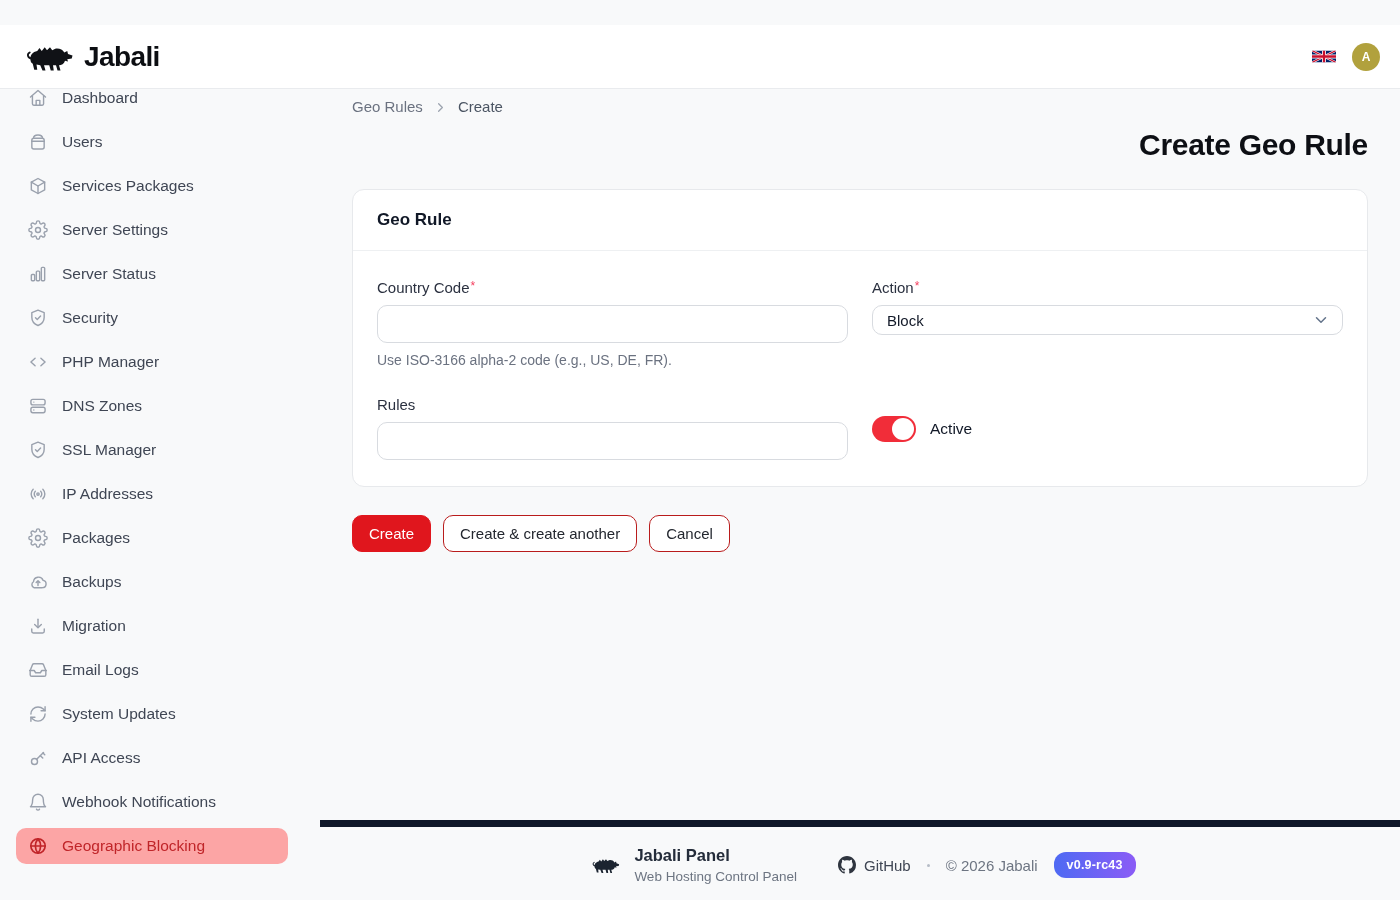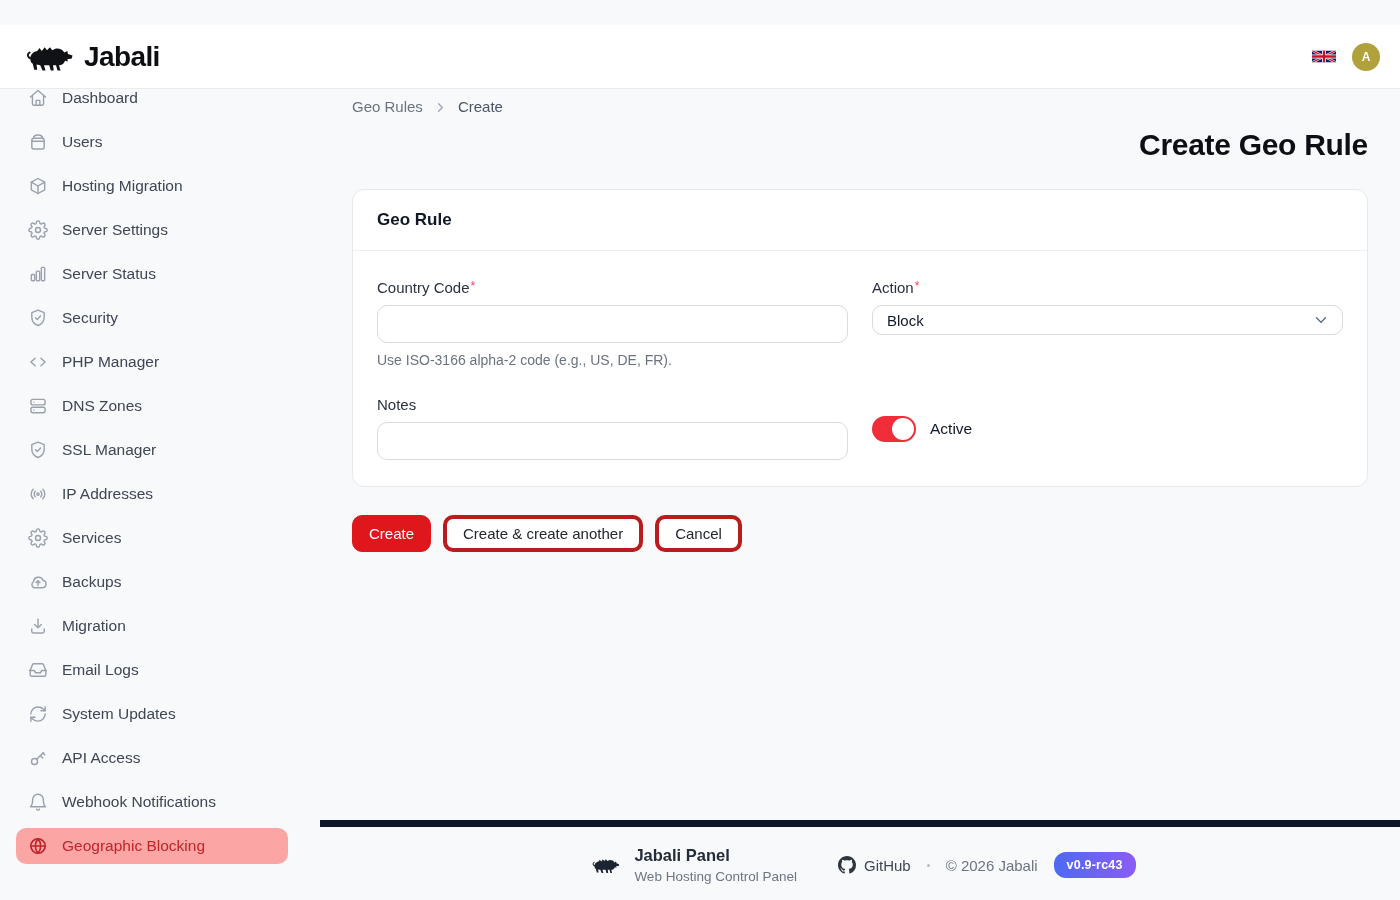--- a/index.html
+++ b/index.html
@@ -84,21 +84,21 @@
   .toggle.on .knob { left:auto; right:2px; }
   .toggle-label { font-size:15.5px; color:#111827; }
 
   
   .actions { display:flex; gap:12px; margin-top:28px; }
   .btn {
     height:37px; padding:0 16px; border-radius:10px; font-size:15px;
     font-family:inherit; cursor:pointer; display:inline-flex; align-items:center; white-space:nowrap;
   }
   .btn-primary { background:#e0161d; border:1px solid #e0161d; color:#fff; }
-  .btn-secondary { background:#fff; border:4px solid #b91c1c; color:#23272f; }
+  .btn-secondary { background:#fff; border:1px solid #b91c1c; color:#23272f; }
 
   
   .footer {
     margin-top:auto; margin-left:16px;
     border-top:7px solid #0f172a;
     padding:19px 24px 16px 32px;
     display:flex; align-items:center; justify-content:center;
   }
   .footer-left { display:flex; align-items:center; gap:14px; }
   .footer-boar { width:28px; height:22px; color:#1b2430; flex:none; }
@@ -167,21 +167,21 @@
         <span class="nav-label">Users</span>
       </div>
       <div class="nav-item">
         <span style="display: flex;">
           <svg viewBox="0 0 24 24" fill="none" stroke="currentColor" stroke-width="1.7" stroke-linecap="round" stroke-linejoin="round">
             <path d="M12 3 20 7.3v9.4L12 21 4 16.7V7.3Z"></path>
             <path d="M4 7.3 12 12l8-4.7"></path>
             <path d="M12 12v9"></path>
           </svg>
         </span>
-        <span class="nav-label">Hosting Migration</span>
+        <span class="nav-label">Services Packages</span>
       </div>
       <div class="nav-item">
         <span style="display: flex;">
           <svg viewBox="0 0 24 24" fill="none" stroke="currentColor" stroke-width="1.7" stroke-linecap="round" stroke-linejoin="round">
             <circle cx="12" cy="12" r="3"></circle>
             <path d="M19.4 15a1.7 1.7 0 0 0 .34 1.87l.06.06a2 2 0 1 1-2.83 2.83l-.06-.06a1.7 1.7 0 0 0-1.87-.34 1.7 1.7 0 0 0-1 1.55V21a2 2 0 1 1-4 0v-.09a1.7 1.7 0 0 0-1-1.55 1.7 1.7 0 0 0-1.87.34l-.06.06a2 2 0 1 1-2.83-2.83l.06-.06a1.7 1.7 0 0 0 .34-1.87 1.7 1.7 0 0 0-1.55-1H3a2 2 0 1 1 0-4h.09a1.7 1.7 0 0 0 1.55-1 1.7 1.7 0 0 0-.34-1.87l-.06-.06a2 2 0 1 1 2.83-2.83l.06.06a1.7 1.7 0 0 0 1.87.34h.09a1.7 1.7 0 0 0 1-1.55V3a2 2 0 1 1 4 0v.09a1.7 1.7 0 0 0 1 1.55 1.7 1.7 0 0 0 1.87-.34l.06-.06a2 2 0 1 1 2.83 2.83l-.06.06a1.7 1.7 0 0 0-.34 1.87v.09a1.7 1.7 0 0 0 1.55 1H21a2 2 0 1 1 0 4h-.09a1.7 1.7 0 0 0-1.55 1z"></path>
           </svg>
         </span>
         <span class="nav-label">Server Settings</span>
       </div>
@@ -241,21 +241,21 @@
         </span>
         <span class="nav-label">IP Addresses</span>
       </div>
       <div class="nav-item">
         <span style="display: flex;">
           <svg viewBox="0 0 24 24" fill="none" stroke="currentColor" stroke-width="1.7" stroke-linecap="round" stroke-linejoin="round">
             <circle cx="12" cy="12" r="3"></circle>
             <path d="M19.4 15a1.7 1.7 0 0 0 .34 1.87l.06.06a2 2 0 1 1-2.83 2.83l-.06-.06a1.7 1.7 0 0 0-1.87-.34 1.7 1.7 0 0 0-1 1.55V21a2 2 0 1 1-4 0v-.09a1.7 1.7 0 0 0-1-1.55 1.7 1.7 0 0 0-1.87.34l-.06.06a2 2 0 1 1-2.83-2.83l.06-.06a1.7 1.7 0 0 0 .34-1.87 1.7 1.7 0 0 0-1.55-1H3a2 2 0 1 1 0-4h.09a1.7 1.7 0 0 0 1.55-1 1.7 1.7 0 0 0-.34-1.87l-.06-.06a2 2 0 1 1 2.83-2.83l.06.06a1.7 1.7 0 0 0 1.87.34h.09a1.7 1.7 0 0 0 1-1.55V3a2 2 0 1 1 4 0v.09a1.7 1.7 0 0 0 1 1.55 1.7 1.7 0 0 0 1.87-.34l.06-.06a2 2 0 1 1 2.83 2.83l-.06.06a1.7 1.7 0 0 0-.34 1.87v.09a1.7 1.7 0 0 0 1.55 1H21a2 2 0 1 1 0 4h-.09a1.7 1.7 0 0 0-1.55 1z"></path>
           </svg>
         </span>
-        <span class="nav-label">Services</span>
+        <span class="nav-label">Packages</span>
       </div>
       <div class="nav-item">
         <span style="display: flex;">
           <svg viewBox="0 0 24 24" fill="none" stroke="currentColor" stroke-width="1.7" stroke-linecap="round" stroke-linejoin="round">
             <path d="M17.3 18.8a4.4 4.4 0 0 0 .9-8.7 6 6 0 0 0-11.6 1.6 4 4 0 0 0 .5 7.1z"></path>
             <path d="M12 16.2v-5.4M9.8 12.6 12 10.4l2.2 2.2"></path>
           </svg>
         </span>
         <span class="nav-label">Backups</span>
       </div>
@@ -351,21 +351,21 @@
               <span class="field-label">Action</span><span class="req">*</span>
               <div class="select">
                 <span>Block</span>
                 <svg class="chev" viewBox="0 0 24 24" fill="none" stroke="currentColor" stroke-width="2" stroke-linecap="round" stroke-linejoin="round">
                     <path d="m6 9 6 6 6-6"></path>
                   </svg>
               </div>
             </div>
 
             <div>
-              <span class="field-label">Notes</span>
+              <span class="field-label">Rules</span>
               <input class="input" type="text" value="" style="">
             </div>
 
             <div class="toggle-row">
               <div class="toggle on" id="active-toggle">
                 <div class="knob"></div>
               </div>
               <span class="toggle-label">Active</span>
             </div>
 

